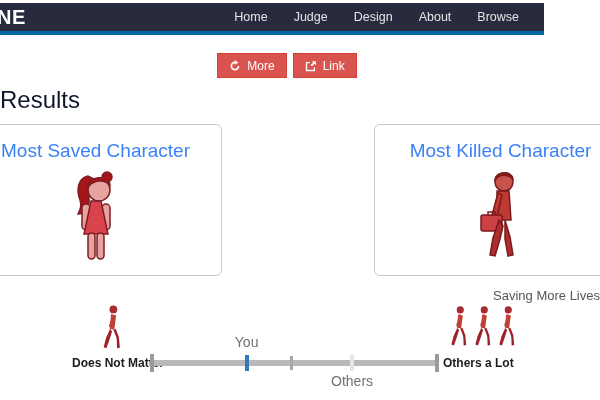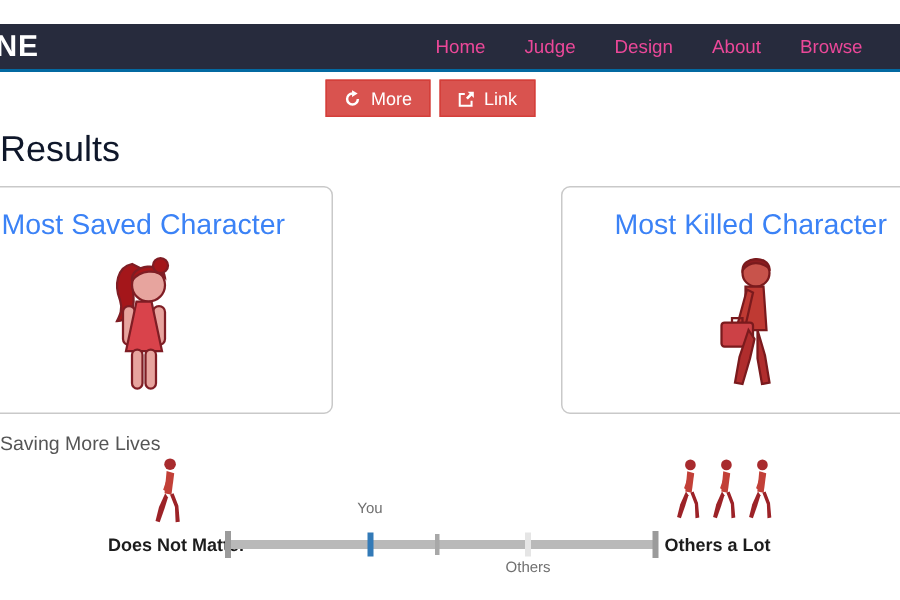--- a/index.html
+++ b/index.html
@@ -3,31 +3,31 @@
 <meta charset="utf-8">
 <style>
   * { box-sizing: border-box; }
   html,body { margin:0; padding:0; }
   body {
     width:600px; height:400px; position:relative; overflow:hidden;
     background:#ffffff; font-family:"Liberation Sans", sans-serif;
   }
   
   .navbar {
-    position:absolute; top:16px; left:0; width:600px; height:32px;
-    background:#272b3d; border-bottom:2px solid #0369a1;
+    position:absolute; top:3px; left:0; width:544px; height:32px;
+    background:#272b3d; border-bottom:4px solid #0369a1;
     display:flex; align-items:center;
   }
   .logo {
     color:#ffffff; font-weight:bold; font-size:20px; letter-spacing:.5px;
     margin-left:-3px; line-height:32px; cursor:pointer;
   }
   .nav-links { margin-left:auto; margin-right:12px; display:flex; }
   .nav-link {
-    color:#ec4899; font-size:12.5px; padding:0 13px; line-height:30px; cursor:pointer;
+    color:#e5e5e5; font-size:12.5px; padding:0 13px; line-height:30px; cursor:pointer;
   }
   
   .btn-row {
     position:absolute; top:53px; left:0; width:600px;
     display:flex; justify-content:center; gap:6px; padding-right:26px;
   }
   .btn {
     display:flex; align-items:center; gap:6px;
     background:#d9534f; border:1px solid #d43f3a; border-radius:0;
     color:#ffffff; font-size:12px; padding:5px 11px; height:25px; cursor:pointer;
@@ -43,21 +43,21 @@
     position:absolute; top:124px; width:253px; height:152px;
     background:#ffffff; border:1px solid #c9c9c9; border-radius:6px;
     display:flex; flex-direction:column; align-items:center; padding-top:15px;
   }
   .card-left  { left:-31px; }
   .card-right { left:374px; }
   .card-title { font-size:19px; color:#3b82f6; white-space:nowrap; }
   .card-icon  { margin-top:8px; }
   
   .slider-title {
-    position:absolute; top:288px; left:0; width:600px; text-align:left;
+    position:absolute; top:288px; left:0; width:600px; text-align:right;
     font-size:13px; color:#555555;
   }
   .walker-one   { position:absolute; left:100px; top:304px; }
   .walker-group { position:absolute; left:448px; top:304px; display:flex; gap:2px; }
   .end-label {
     position:absolute; top:356px; font-size:12px; font-weight:bold; color:#1c1c1c;
     white-space:nowrap;
   }
   .label-left  { left:72px; }
   .label-right { left:443px; }
@@ -66,21 +66,21 @@
     background:#b9b9b9; cursor:pointer;
   }
   .cap { position:absolute; width:4px; height:18px; top:-6px; background:#9b9b9b; }
   .cap-left  { left:-2px; }
   .cap-right { right:-2px; }
   .mid-tick  { position:absolute; width:3px; height:14px; top:-4px; background:#a8a8a8; }
   .marker { position:absolute; width:4px; height:16px; top:-5px; }
   .marker-you    { background:#337ab7; cursor:pointer; }
   .marker-others { background:#e5e5e5; }
   .marker-label {
-    position:absolute; font-size:10px; color:#707070; white-space:nowrap;
+    position:absolute; font-size:14px; color:#707070; white-space:nowrap;
     left:50%; transform:translateX(-50%);
   }
   .label-above { top:-21px; }
   .label-below { top:18px; }
   .hidden-defs { position:absolute; width:0; height:0; overflow:hidden; }
 </style>
 </head>
 <body>
 
 <svg class="hidden-defs" aria-hidden="true">

